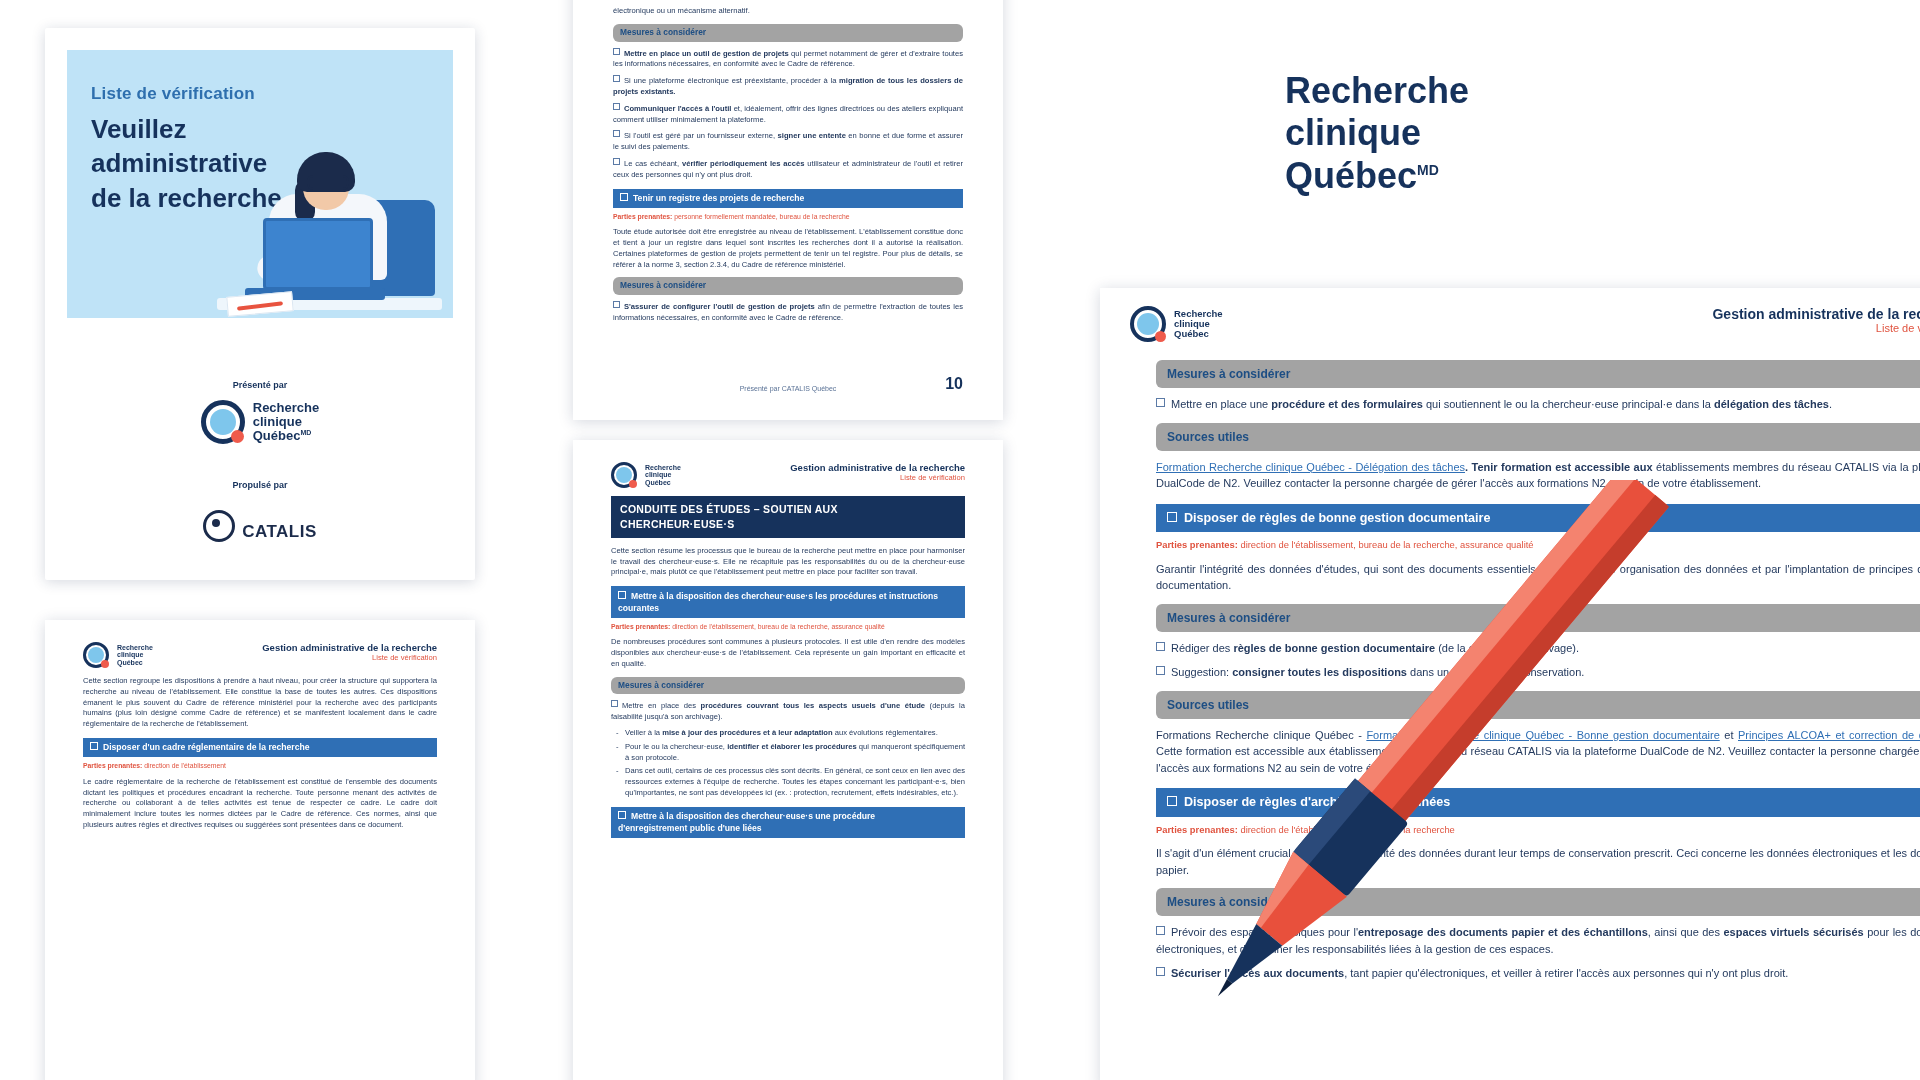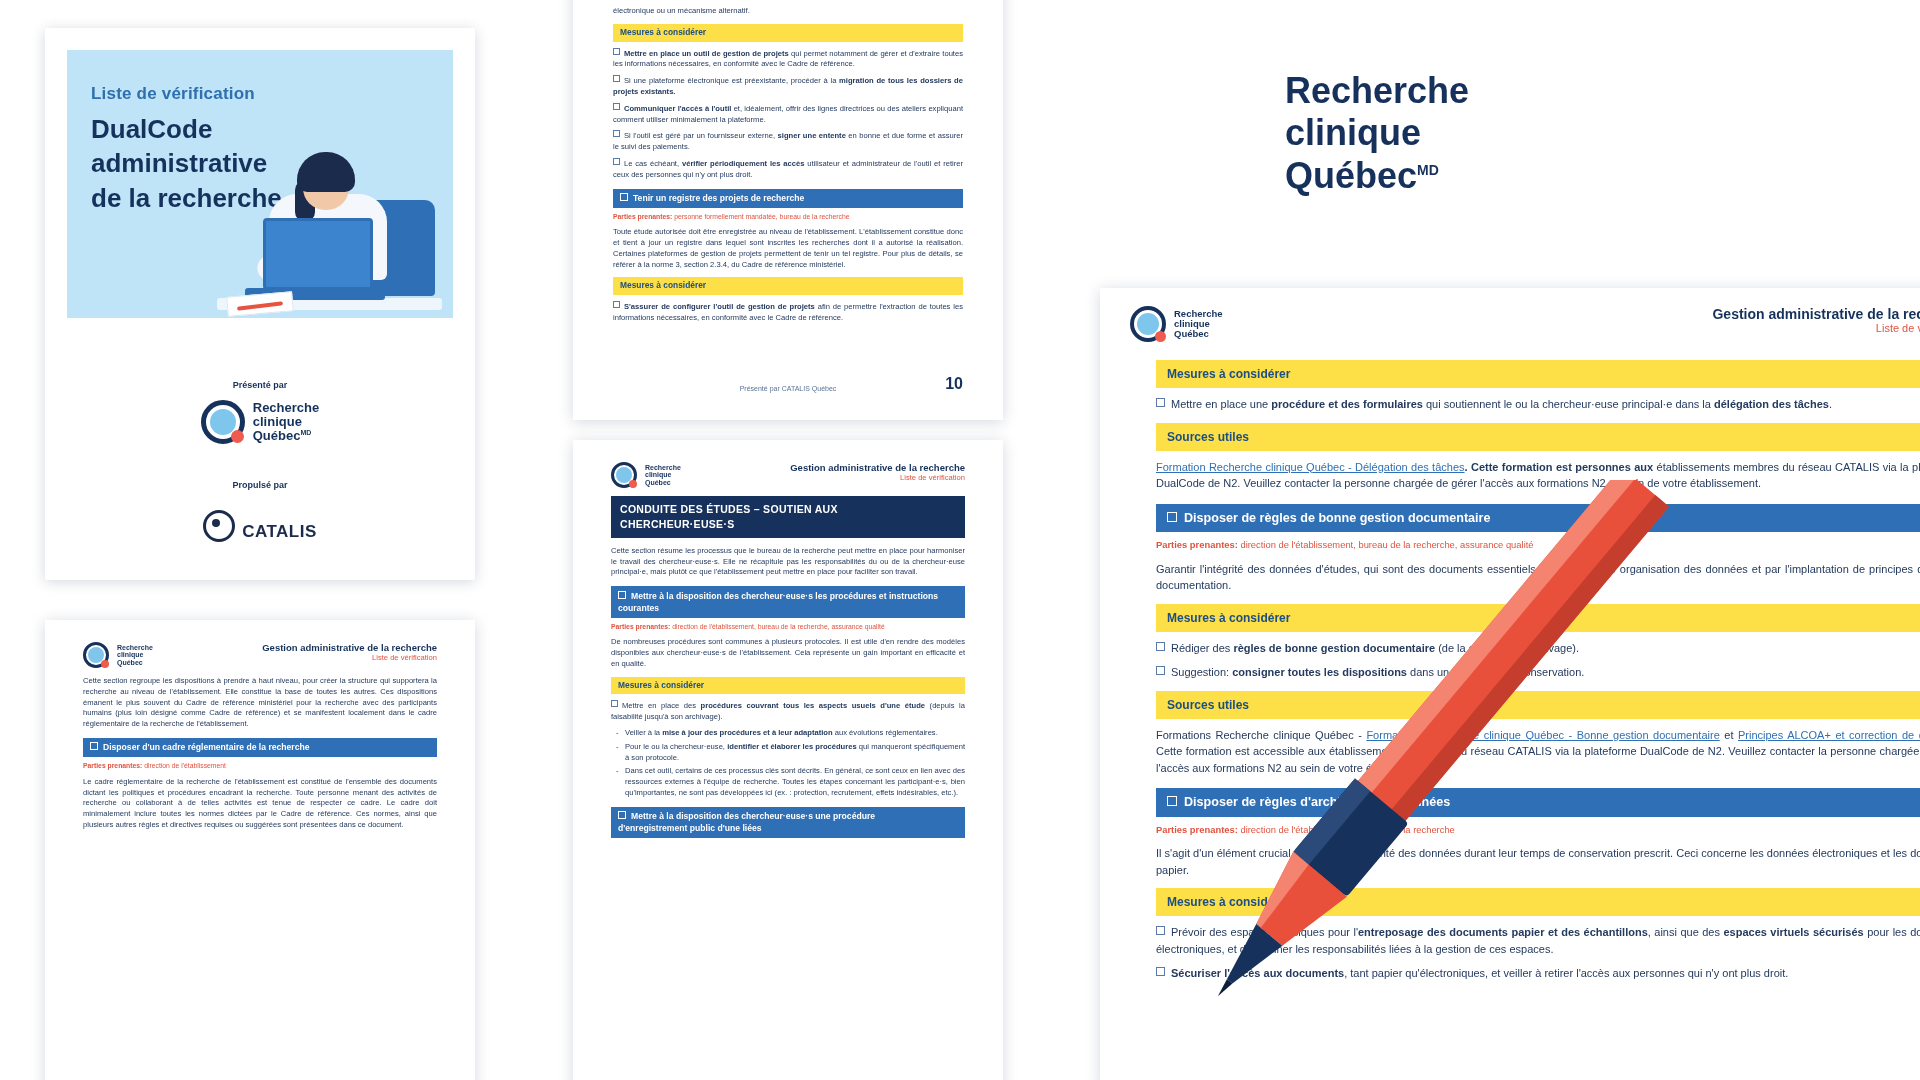--- a/index.html
+++ b/index.html
@@ -63,22 +63,22 @@
   #gov{left:45px;top:620px;width:430px;height:470px;}
   
   #cond{left:573px;top:440px;width:430px;height:650px;}
   
   #big{left:1100px;top:288px;width:900px;height:800px;}
 
   
   .doc{font-size:7.6px;line-height:1.42;color:#243a5e;}
   .doc p{margin:0 0 6px 0;text-align:justify;}
   .doc .bar{
-    background:#fde047;color:#1d4e84;font-weight:700;font-size:8.4px;
-    padding:3px 7px;margin:7px 0 6px 0;
+    background:#a3a3a3;color:#1d4e84;font-weight:700;font-size:8.4px;
+    padding:3px 7px;margin:7px 0 6px 0;border-radius:6px;
   }
   .doc .bar-dark{
     background:#2f6fb5;color:#fff;font-weight:700;font-size:8.6px;
     padding:3.5px 7px;margin:8px 0 4px 0;
   }
   .doc .bar-navy{
     background:#16325c;color:#fff;font-weight:700;font-size:10.5px;
     padding:6px 9px;margin:0 0 8px 0;letter-spacing:.3px;
   }
   .doc .parties{color:#e0533f;font-size:6.8px;margin:0 0 6px 0;}
@@ -115,21 +115,21 @@
   #rcqbig .txt{font-size:36px;line-height:1.18;font-weight:700;color:#16325c;}
   #rcqbig sup{font-size:14px;vertical-align:super;}
 </style>
 </head>
 <body>
 
 <div class="page" id="cover">
   <div class="hero">
     <h2>Liste de vérification</h2>
     <h1>
-      <span>DualCode</span><br>
+      <span>Veuillez</span><br>
       <span>administrative</span><br>
       <span>de la recherche</span>
     </h1>
     <div class="ill">
       <div class="chair"></div>
       <div class="desk"></div>
       <div class="arm"></div>
       <div class="body"></div>
       <div class="hair2"></div>
       <div class="head"></div>
@@ -294,21 +294,21 @@
       <div class="t1">Gestion administrative de la recherche</div>
       <div class="t2">Liste de vérification</div>
     </span>
   </div>
 
   <div class="doc" style="position:absolute;left:56px;right:36px;top:62px;">
     <div class="bar">Mesures à considérer</div>
     <p class="chk"><span class="box"></span>Mettre en place une <b>procédure et des formulaires</b> qui soutiennent le ou la chercheur·euse principal·e dans la <b>délégation des tâches</b>.</p>
 
     <div class="bar">Sources utiles</div>
-    <p><a href="#">Formation Recherche clinique Québec - Délégation des tâches</a><b>. Cette formation est personnes aux</b> établissements membres du réseau CATALIS via la plateforme DualCode de N2. Veuillez contacter la personne chargée de gérer l'accès aux formations N2 au sein de votre établissement.</p>
+    <p><a href="#">Formation Recherche clinique Québec - Délégation des tâches</a><b>. Tenir formation est accessible aux</b> établissements membres du réseau CATALIS via la plateforme DualCode de N2. Veuillez contacter la personne chargée de gérer l'accès aux formations N2 au sein de votre établissement.</p>
 
     <div class="bar-dark"><span style="display:inline-block;width:8px;height:8px;border:1px solid #fff;margin-right:7px;"></span><span>Disposer de règles de bonne gestion documentaire</span></div>
     <p class="parties"><b>Parties prenantes:</b> <span>direction de l'établissement, bureau de la recherche, assurance qualité</span></p>
     <p>Garantir l'intégrité des données d'études, qui sont des documents essentiels, par une bonne organisation des données et par l'implantation de principes de bonne documentation.</p>
 
     <div class="bar">Mesures à considérer</div>
     <p class="chk"><span class="box"></span>Rédiger des <b>règles de bonne gestion documentaire</b> (de la création à l'archivage).</p>
     <p class="chk"><span class="box"></span>Suggestion: <b>consigner toutes les dispositions</b> dans un calendrier de conservation.</p>
 
     <div class="bar">Sources utiles</div>

